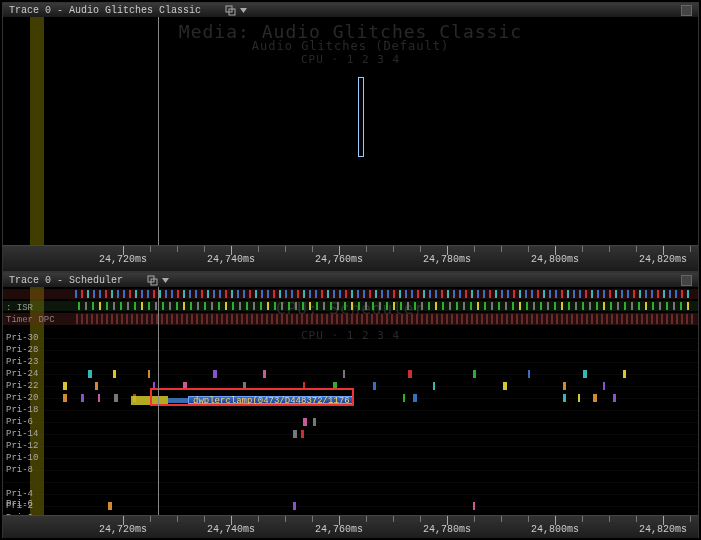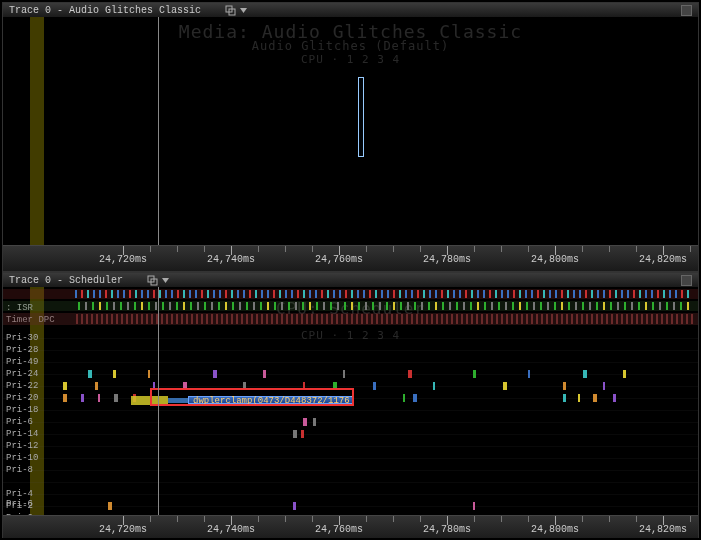--- a/index.html
+++ b/index.html
@@ -294,21 +294,21 @@
   <div class="panel-body">
     <div class="left-stripe"></div>
     <div class="overlay-text" style="top:12px;font-size:16px;">CPU: Scheduler</div>
     <div class="overlay-text" style="top:42px;font-size:11px;">CPU · 1 2 3 4</div>
 
     <div class="row row-isr">: ISR</div>
     <div class="row row-timer">Timer DPC</div>
     <div id="pri-labels">
         <div class="row" style="top: 46px;">Pri-30</div>
         <div class="row" style="top: 58px;">Pri-28</div>
-        <div class="row" style="top: 70px;">Pri-49</div>
+        <div class="row" style="top: 70px;">Pri-23</div>
         <div class="row" style="top: 82px;">Pri-24</div>
         <div class="row" style="top: 94px;">Pri-22</div>
         <div class="row" style="top: 106px;">Pri-20</div>
         <div class="row" style="top: 118px;">Pri-18</div>
         <div class="row" style="top: 130px;">Pri-6</div>
         <div class="row" style="top: 142px;">Pri-14</div>
         <div class="row" style="top: 154px;">Pri-12</div>
         <div class="row" style="top: 166px;">Pri-10</div>
         <div class="row" style="top: 178px;">Pri-8</div>
         <div class="row" style="top: 176px; margin-top: 36px;">Pri-6</div>

